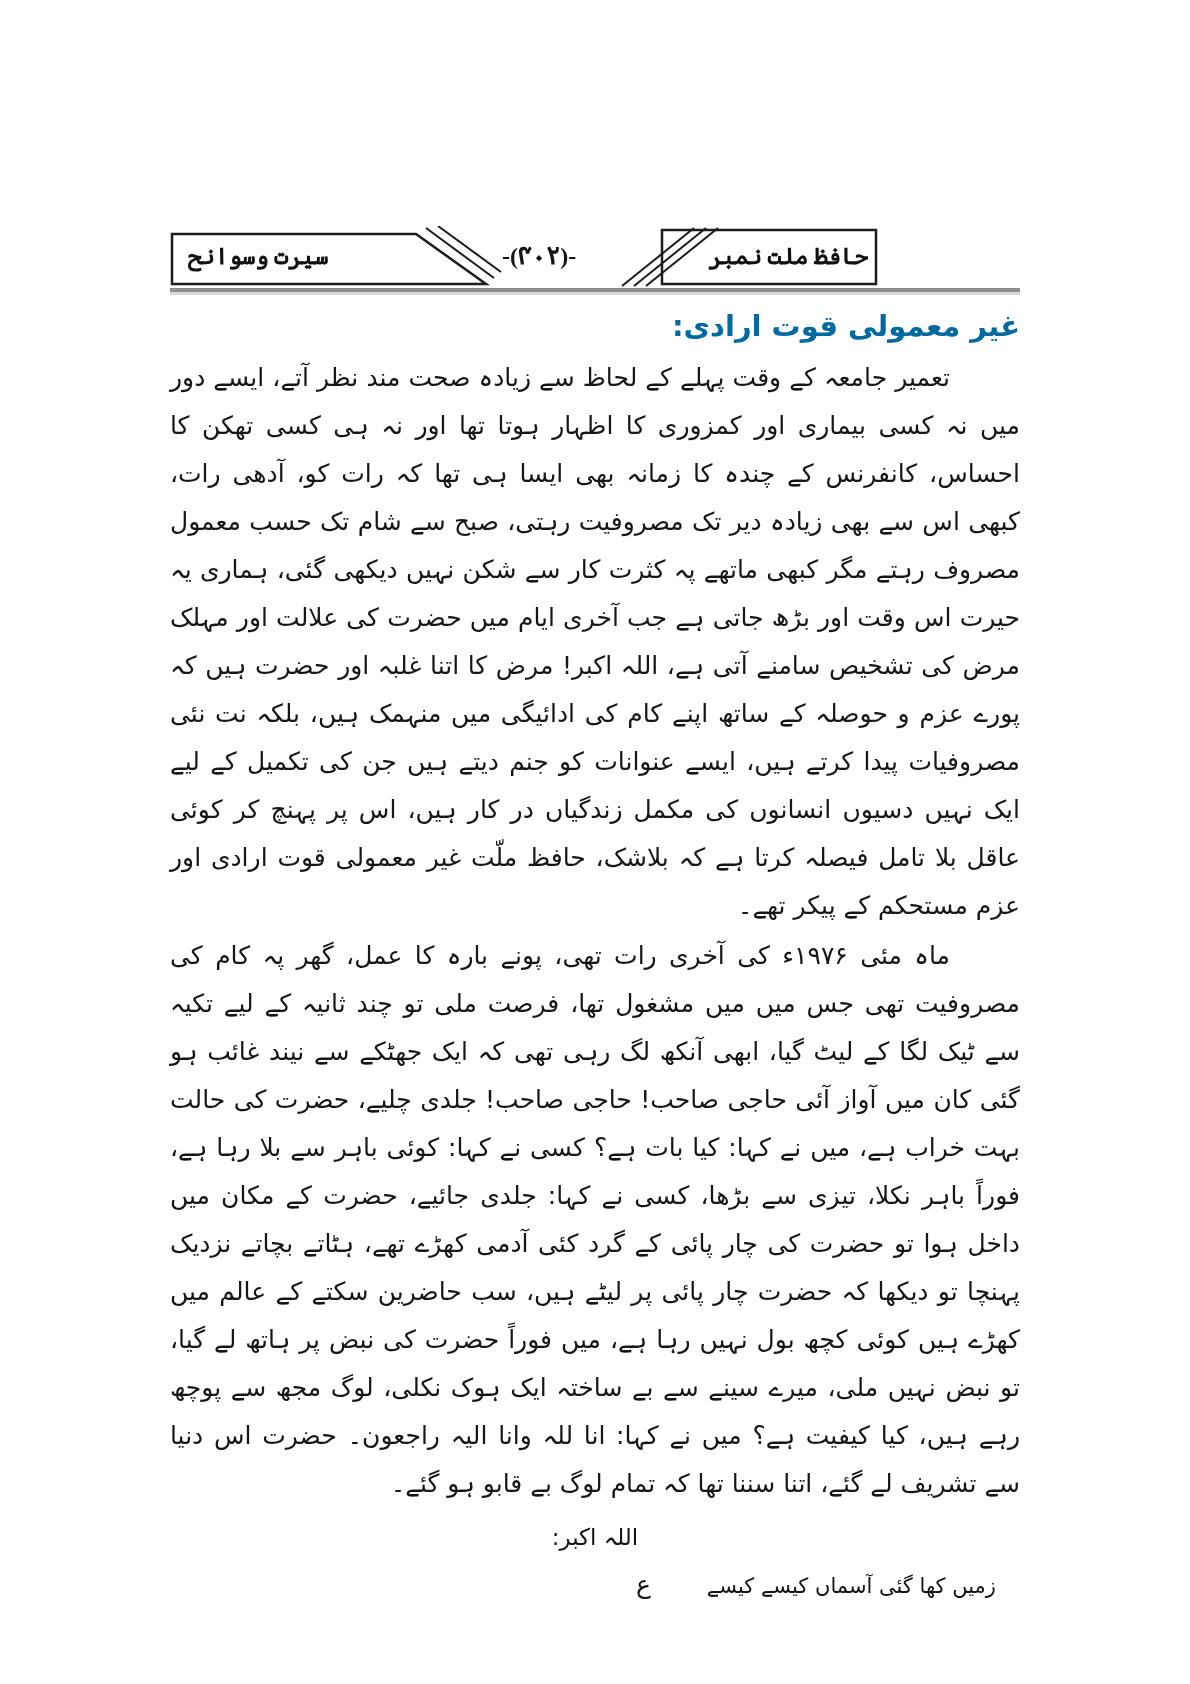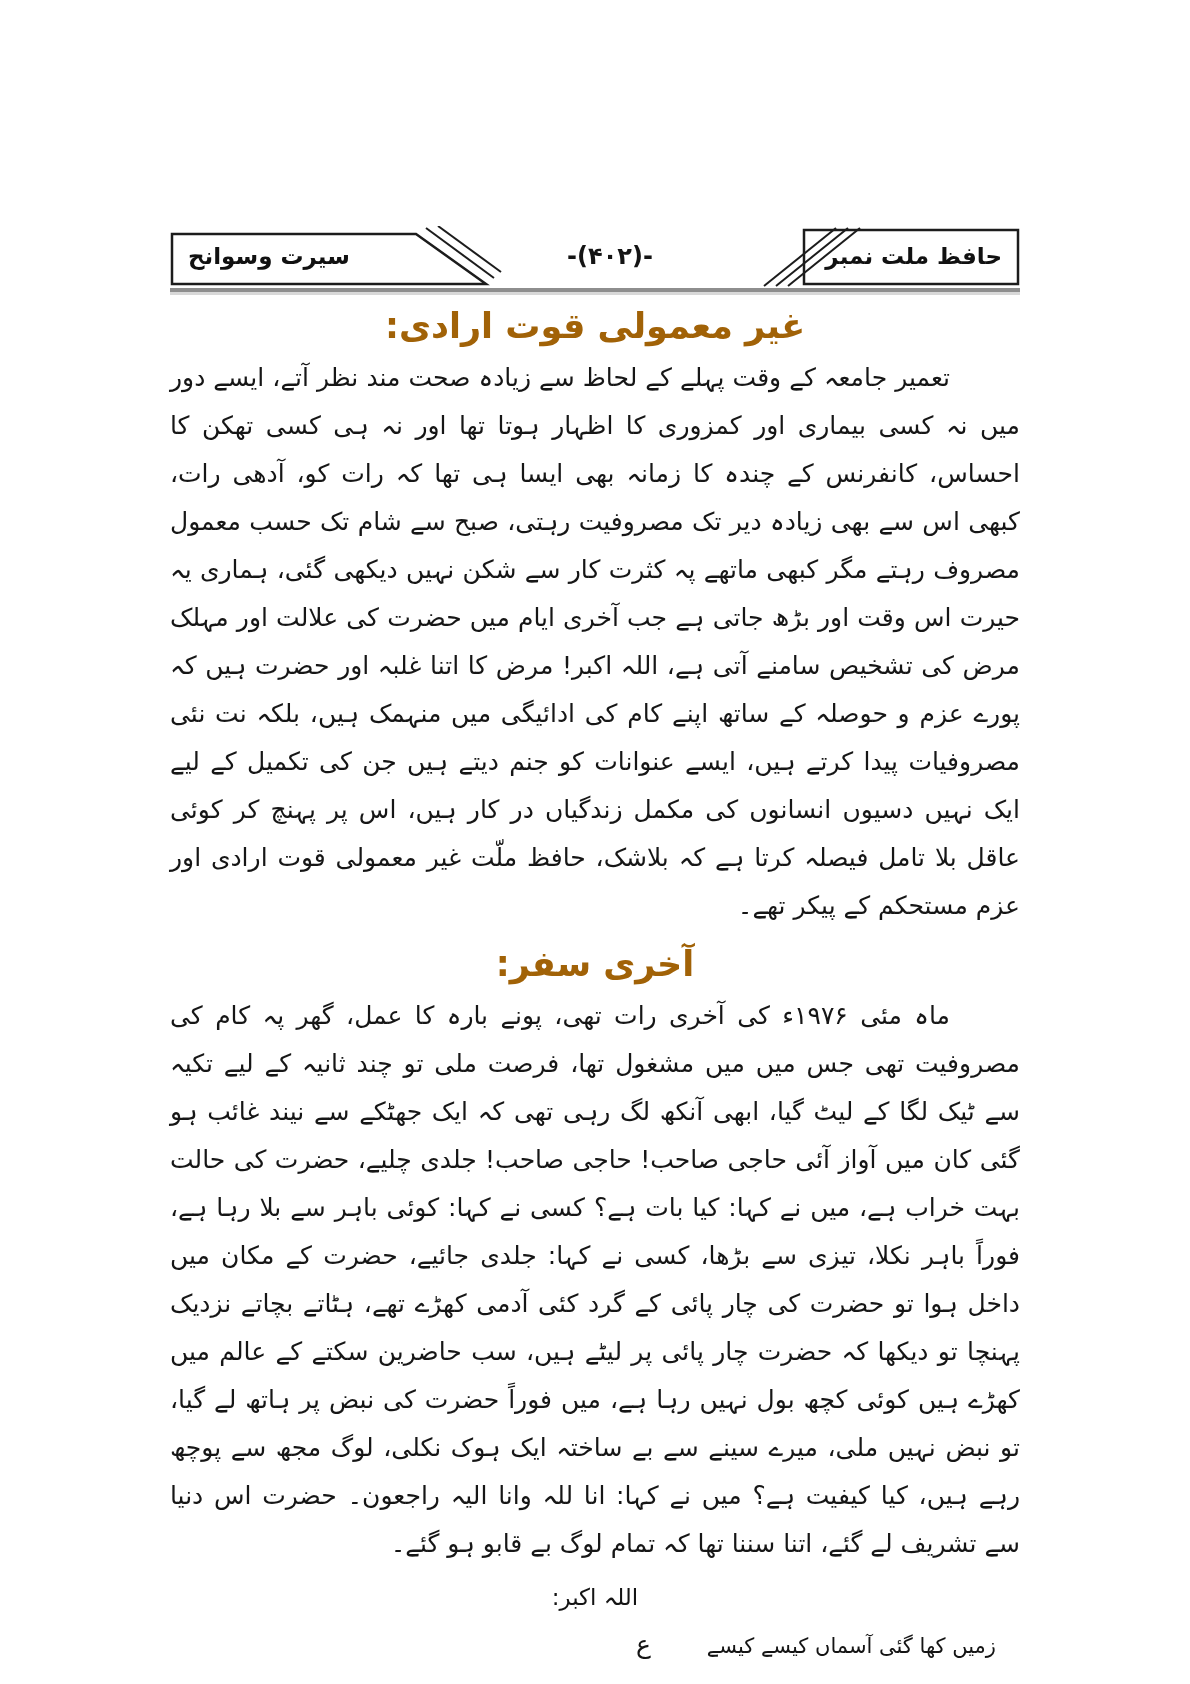--- a/index.html
+++ b/index.html
@@ -7,39 +7,39 @@
     position:relative;
     width:1190px; height:1684px;
     background:#ffffff;
     font-family:"DejaVu Sans", sans-serif;
     color:#141414;
     overflow:hidden;
   }
   .content { position:absolute; left:170px; top:226px; width:850px; }
 
   
-  .header-row { display:flex; justify-content:space-between; align-items:flex-start; height:62px; direction:ltr; }
+  .header-row { display:flex; justify-content:flex-start; align-items:flex-start; height:62px; direction:ltr;font-family:Liberation Serif, serif; }
   .hdr-box { position:relative; height:60px; }
   .hdr-box.left  { width:332px; }
   .hdr-box.right { width:302px; }
   .hdr-box svg { position:absolute; left:0; top:0; }
   .hdr-label {
     position:absolute; top:50%; transform:translateY(-50%);
     direction:rtl; font-size:23px; font-weight:bold; white-space:nowrap; color:#111;
   }
   .hdr-box.left  .hdr-label { left:18px; }
-  .hdr-box.right .hdr-label { right:18px; }
+  .hdr-box.right .hdr-label { right:10px; }
   .page-num { font-size:24px; font-weight:bold; padding-top:16px; letter-spacing:1px; }
 
   .separator { height:4px; background:#8e8e8e; box-shadow:0 3px 0 #d8d8d8; }
 
   .section-heading {
-    direction:rtl; text-align:center;
-    font-size:35px; font-weight:bold;
-    margin:12px 0 6px 0; line-height:44px; color:#a16207;
+    direction:rtl; text-align:right;
+    font-size:29px; font-weight:bold;
+    margin:12px 0 6px 0; line-height:44px; color:#0369a1;
   }
   .para {
     direction:rtl; text-align:justify; text-align-last:right;
     font-size:25px; line-height:48px; margin:0 0 2px 0; color:#161616;
   }
   .indent { text-indent:70px; }
 
   .takbir-heading {
     direction:rtl; text-align:center;
     font-size:23px; font-weight:normal; margin:8px 0 0 0; line-height:42px;
@@ -79,21 +79,20 @@
         </svg>
         <span class="hdr-label">حافظ ملت نمبر</span>
       </div>
     </div>
 
     <div class="separator"></div>
 
     <div class="section-heading">غیر معمولی قوت ارادی:</div>
     <p class="para indent">تعمیر جامعہ کے وقت پہلے کے لحاظ سے زیادہ صحت مند نظر آتے، ایسے دور میں نہ کسی بیماری اور کمزوری کا اظہار ہوتا تھا اور نہ ہی کسی تھکن کا احساس، کانفرنس کے چندہ کا زمانہ بھی ایسا ہی تھا کہ رات کو، آدھی رات، کبھی اس سے بھی زیادہ دیر تک مصروفیت رہتی، صبح سے شام تک حسب معمول مصروف رہتے مگر کبھی ماتھے پہ کثرت کار سے شکن نہیں دیکھی گئی، ہماری یہ حیرت اس وقت اور بڑھ جاتی ہے جب آخری ایام میں حضرت کی علالت اور مہلک مرض کی تشخیص سامنے آتی ہے، اللہ اکبر! مرض کا اتنا غلبہ اور حضرت ہیں کہ پورے عزم و حوصلہ کے ساتھ اپنے کام کی ادائیگی میں منہمک ہیں، بلکہ نت نئی مصروفیات پیدا کرتے ہیں، ایسے عنوانات کو جنم دیتے ہیں جن کی تکمیل کے لیے ایک نہیں دسیوں انسانوں کی مکمل زندگیاں در کار ہیں، اس پر پہنچ کر کوئی عاقل بلا تامل فیصلہ کرتا ہے کہ بلاشک، حافظ ملّت غیر معمولی قوت ارادی اور عزم مستحکم کے پیکر تھے۔</p>
 
-    <div class="section-heading">آخری سفر:</div>
     <p class="para indent">ماہ مئی ۱۹۷۶ء کی آخری رات تھی، پونے بارہ کا عمل، گھر پہ کام کی مصروفیت تھی جس میں میں مشغول تھا، فرصت ملی تو چند ثانیہ کے لیے تکیہ سے ٹیک لگا کے لیٹ گیا، ابھی آنکھ لگ رہی تھی کہ ایک جھٹکے سے نیند غائب ہو گئی کان میں آواز آئی حاجی صاحب! حاجی صاحب! جلدی چلیے، حضرت کی حالت بہت خراب ہے، میں نے کہا: کیا بات ہے؟ کسی نے کہا: کوئی باہر سے بلا رہا ہے، فوراً باہر نکلا، تیزی سے بڑھا، کسی نے کہا: جلدی جائیے، حضرت کے مکان میں داخل ہوا تو حضرت کی چار پائی کے گرد کئی آدمی کھڑے تھے، ہٹاتے بچاتے نزدیک پہنچا تو دیکھا کہ حضرت چار پائی پر لیٹے ہیں، سب حاضرین سکتے کے عالم میں کھڑے ہیں کوئی کچھ بول نہیں رہا ہے، میں فوراً حضرت کی نبض پر ہاتھ لے گیا، تو نبض نہیں ملی، میرے سینے سے بے ساختہ ایک ہوک نکلی، لوگ مجھ سے پوچھ رہے ہیں، کیا کیفیت ہے؟ میں نے کہا: انا للہ وانا الیہ راجعون۔ حضرت اس دنیا سے تشریف لے گئے، اتنا سننا تھا کہ تمام لوگ بے قابو ہو گئے۔</p>
 
     <div class="takbir-heading">اللہ اکبر:</div>
 
     <div class="verse-line">
       <span>زمیں کھا گئی آسماں کیسے کیسے</span><span class="verse-gap"></span><span class="verse-marker">ع</span>
     </div>
 
 
   </div>

